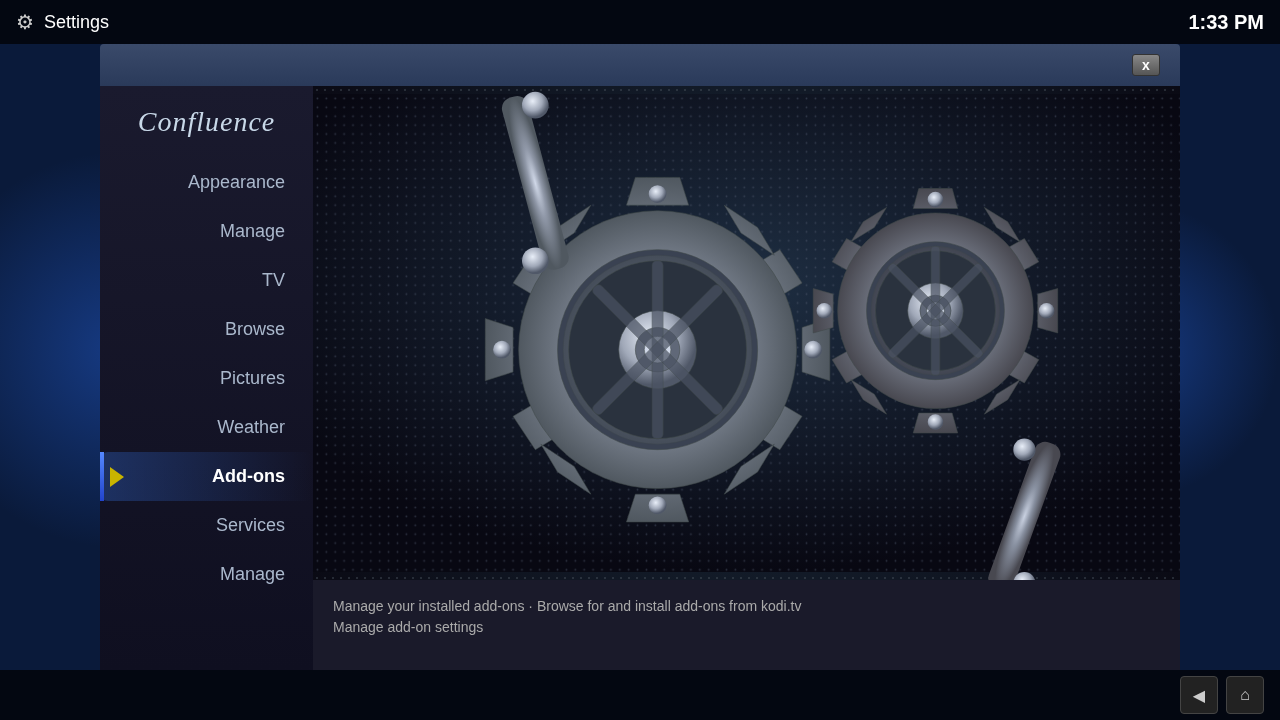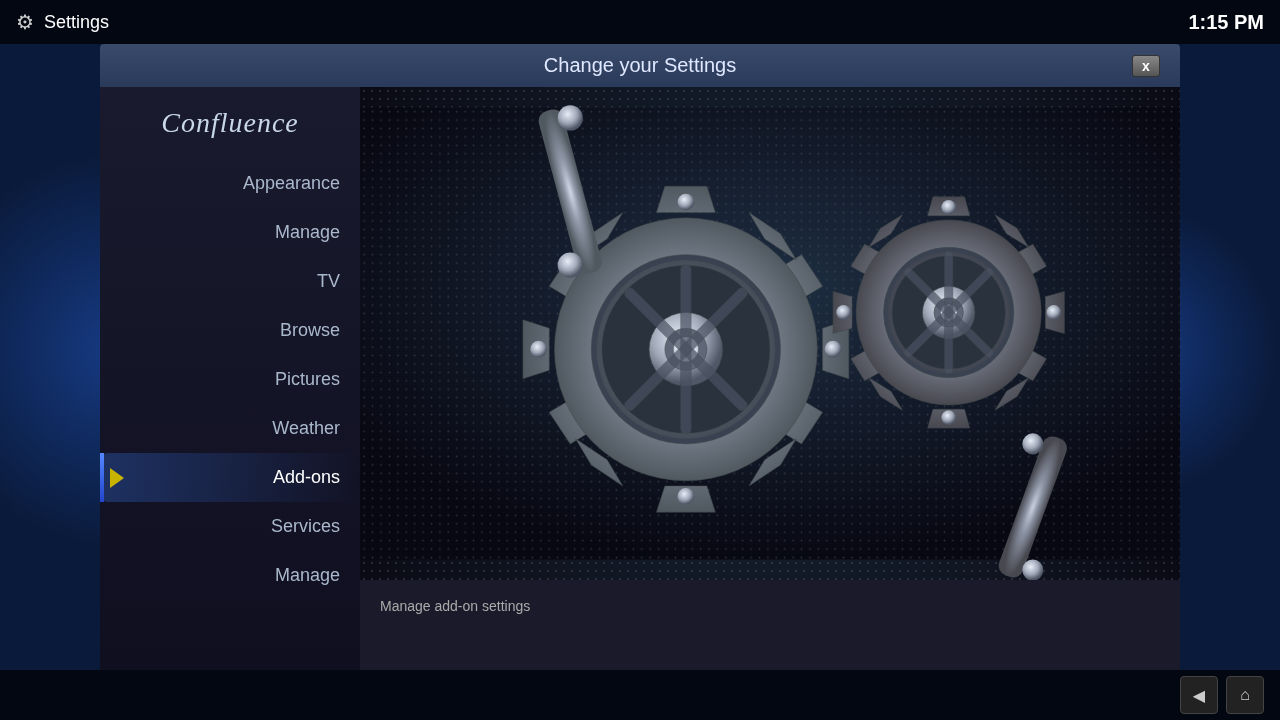--- a/index.html
+++ b/index.html
@@ -136,49 +136,49 @@
 
     
     .dialog-body {
       display: flex;
       flex: 1;
       overflow: hidden;
     }
 
     
     .sidebar {
-      width: 260px;
+      width: 213px;
       background: linear-gradient(to bottom, #1a1a2e 0%, #0f0f20 100%);
       display: flex;
       flex-direction: column;
       padding-top: 10px;
     }
     .sidebar-logo {
       text-align: center;
       padding: 10px 0 20px 0;
     }
     .confluence-logo {
       font-family: Georgia, serif;
       font-style: italic;
       font-size: 28px;
       color: #c8d8e8;
       letter-spacing: 1px;
     }
     .sidebar-item {
-      padding: 14px 20px;
+      padding: 14px 28px;
       text-align: right;
       cursor: pointer;
       color: #aab8cc;
       font-size: 18px;
       position: relative;
       transition: color 0.2s;
     }
     .sidebar-item.active {
       color: #fff;
-      font-weight: normal;
+      font-weight: bold;
       border-radius: 8px;
     }
     .sidebar-item.active::before {
       content: '';
       position: absolute;
       left: 0; top: 0; bottom: 0;
       width: 4px;
       background: linear-gradient(to bottom, #5588ff, #2244cc);
     }
     
@@ -257,33 +257,32 @@
 
 <div class="bg-blob bg-blob-1"></div>
 <div class="bg-blob bg-blob-2"></div>
 <div class="bg-blob bg-blob-3"></div>
 
 <div class="top-bar">
   <div class="top-bar-left">
     <span class="gear-icon-top">⚙</span>
     <span class="top-bar-title">Settings</span>
   </div>
-  <span class="top-bar-time">1:15 PM</span>
+  <span class="top-bar-time">1:33 PM</span>
 </div>
 
 <div class="bottom-bar">
   <div class="nav-btn">◀</div>
   <div class="nav-btn">⌂</div>
 </div>
 
 <div class="dialog-container">
 
   <div class="dialog-header">
     <div style="flex:1"></div>
-    <span class="dialog-title">Change your Settings</span>
     <div style="flex:1; display:flex; justify-content:flex-end;">
       <div class="close-btn">x</div>
     </div>
   </div>
 
   <div class="dialog-body">
 
     <div class="sidebar">
       <div class="sidebar-logo">
         <span class="confluence-logo">Confluence</span>
@@ -434,20 +433,21 @@
 
           <g transform="translate(640, 380)">
             <rect x="-12" y="-70" width="24" height="140" rx="10" fill="url(#gearGrad2)" transform="rotate(20)"></rect>
             <circle cx="0" cy="-60" r="10" fill="url(#hubGrad)"></circle>
             <circle cx="0" cy="60" r="10" fill="url(#hubGrad)"></circle>
           </g>
         </svg>
       </div>
 
       <div class="description-area">
+        <div class="description-text">Manage your installed add-ons · Browse for and install add-ons from kodi.tv</div>
         <div class="description-text">Manage add-on settings</div>
       </div>
 
     </div>
 
   </div>
 
 </div>
 
 </body></html>

